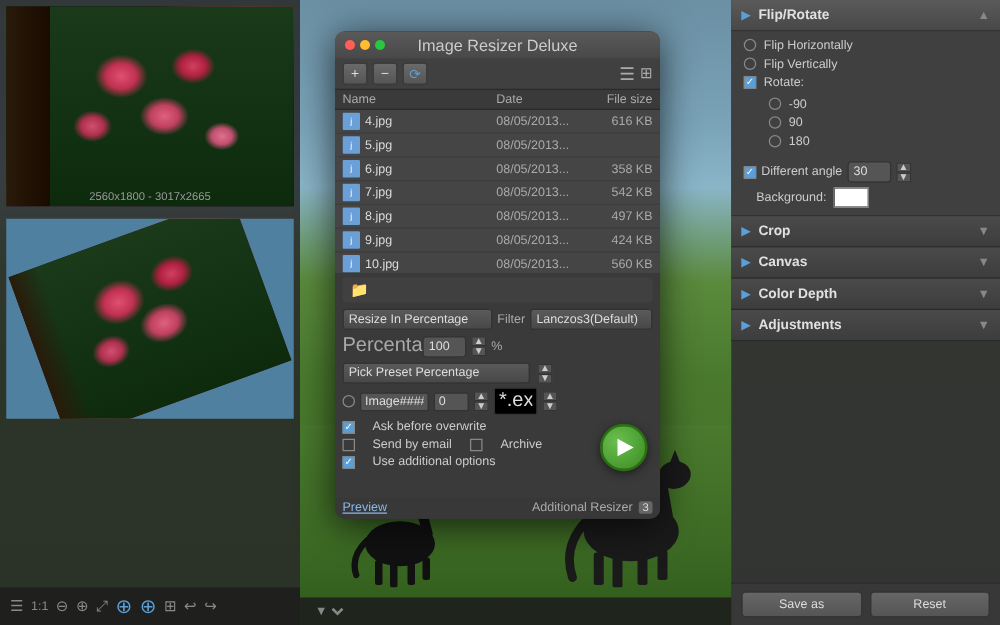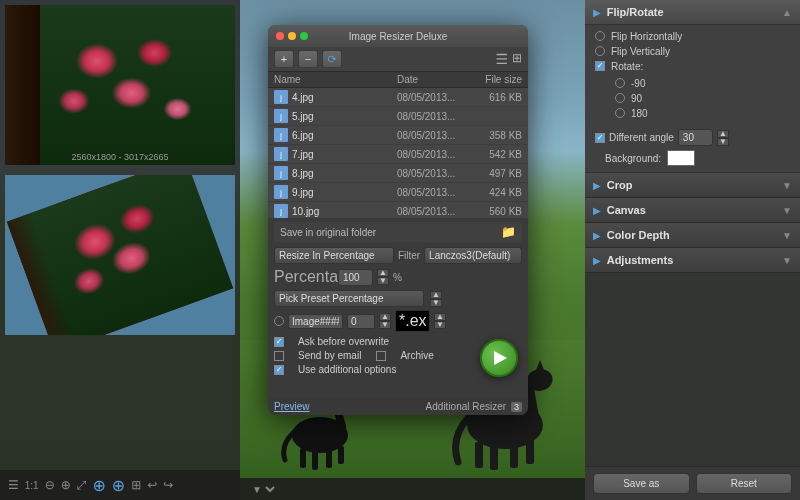--- a/index.html
+++ b/index.html
@@ -155,21 +155,21 @@
       width: 8px;
       height: 8px;
       border-radius: 50%;
     }
     .dot-red { background: #ff5f57; }
     .dot-yellow { background: #febc2e; }
     .dot-green { background: #28c840; }
 
     .titlebar-title {
       color: #ccc;
-      font-size: 10px;
+      font-size: 13px;
     }
 
     .panel-toolbar {
       display: flex;
       align-items: center;
       padding: 3px 6px;
       background: #404040;
       gap: 4px;
       border-bottom: 1px solid #2a2a2a;
     }
@@ -755,21 +755,20 @@
       <span class="file-name">10.jpg</span>
       <span class="file-date">08/05/2013...</span>
       <span class="file-size">560 KB</span>
     </div>
 
   </div>
 
   <div class="options-area">
 
     <div class="save-folder-row">
-      <span class="save-folder-text">Save in original folder</span>
       <span class="folder-icon-btn">📁</span>
     </div>
 
     <div class="select-row">
       <select class="styled-select">
         <option>Resize In Percentage</option>
       </select>
       <span class="filter-label">Filter</span>
       <select class="styled-select" style="flex:0.8;">
         <option>Lanczos3(Default)</option>

